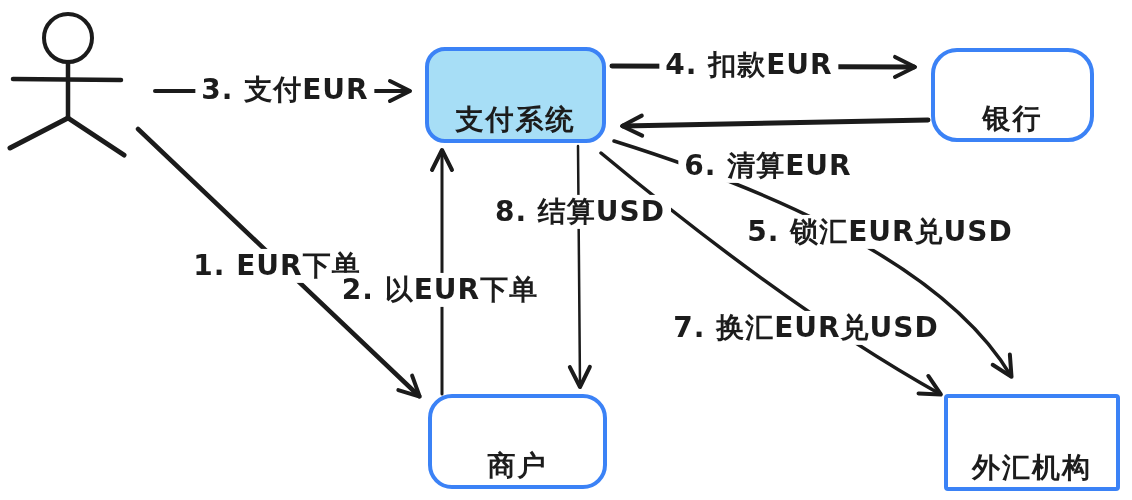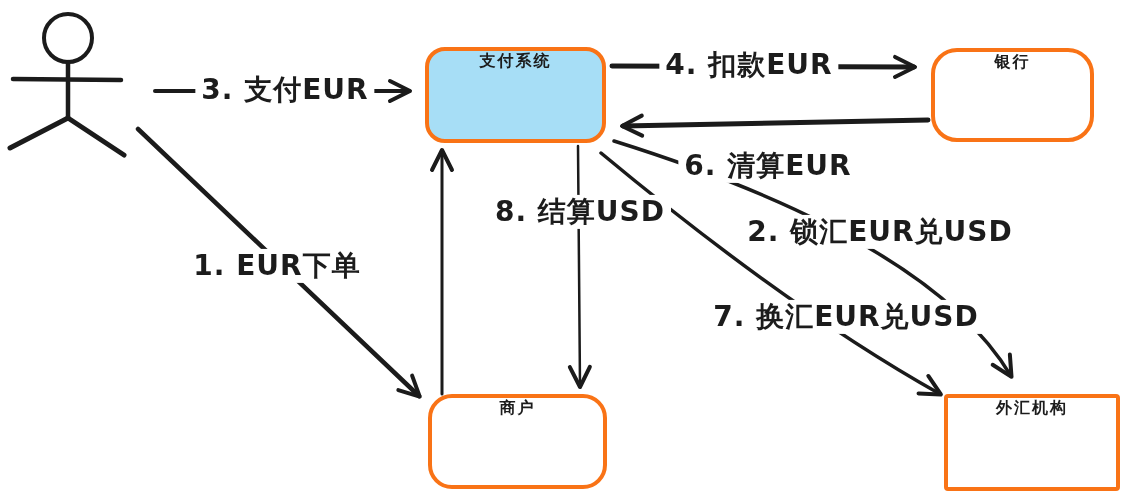--- a/index.html
+++ b/index.html
@@ -16,27 +16,27 @@
     overflow: hidden;
   }
   .canvas svg.wires {
     position: absolute;
     left: 0;
     top: 0;
   }
   .node {
     position: absolute;
     box-sizing: border-box;
-    border: 4px solid #f97316;
+    border: 4px solid #3b82f6;
     background: #ffffff;
     display: flex;
-    align-items: flex-start;
+    align-items: flex-end;
     justify-content: center;
     color: #1c1c1c;
-    font-size: 16px;
+    font-size: 28px;
     font-weight: 600;
     letter-spacing: 2px;
     text-align: center;
   }
   .node-payment   { left: 425px; top: 47px;  width: 181px; height: 96px; border-radius: 20px; }
   .node-bank      { left: 931px; top: 48px;  width: 163px; height: 94px; border-radius: 26px; }
   .node-merchant  { left: 428px; top: 394px; width: 179px; height: 95px; border-radius: 24px; }
   .node-forex     { left: 944px; top: 394px; width: 176px; height: 97px; border-radius: 4px; }
   .edge-label {
     position: absolute;
@@ -49,21 +49,21 @@
     white-space: nowrap;
     padding: 1px 6px;
     line-height: 1.15;
   }
   .lbl-1 { left: 277px; top: 266px; }
   .lbl-2 { left: 440px; top: 290px; }
   .lbl-3 { left: 285px; top: 90px;  }
   .lbl-4 { left: 749px; top: 65px;  }
   .lbl-5 { left: 880px; top: 232px; }
   .lbl-6 { left: 768px; top: 123px; margin-top: 43px; }
-  .lbl-7 { left: 806px; top: 317px; margin-left: 40px; }
+  .lbl-7 { left: 806px; top: 328px; }
   .lbl-8 { left: 580px; top: 212px; }
 </style>
 </head>
 <body>
 
 <div class="canvas">
 
   <svg class="wires" width="1132" height="500" viewBox="0 0 1132 500">
     <defs>
       <marker id="ah" markerUnits="userSpaceOnUse" markerWidth="28" markerHeight="28" viewBox="0 0 28 28" refX="24" refY="14" orient="auto">
@@ -101,20 +101,21 @@
 
   <div class="node node-merchant" style="background-color: rgb(255, 255, 255);">
     <span>商户</span>
   </div>
 
   <div class="node node-forex" style="background-color: rgb(255, 255, 255);">
     <span>外汇机构</span>
   </div>
 
   <div class="edge-label lbl-1">1. EUR下单</div>
+  <div class="edge-label lbl-2">2. 以EUR下单</div>
   <div class="edge-label lbl-3">3. 支付EUR</div>
   <div class="edge-label lbl-4">4. 扣款EUR</div>
-  <div class="edge-label lbl-5">2. 锁汇EUR兑USD</div>
+  <div class="edge-label lbl-5">5. 锁汇EUR兑USD</div>
   <div class="edge-label lbl-6">6. 清算EUR</div>
   <div class="edge-label lbl-7">7. 换汇EUR兑USD</div>
   <div class="edge-label lbl-8">8. 结算USD</div>
 
 </div>
 
 </body></html>

